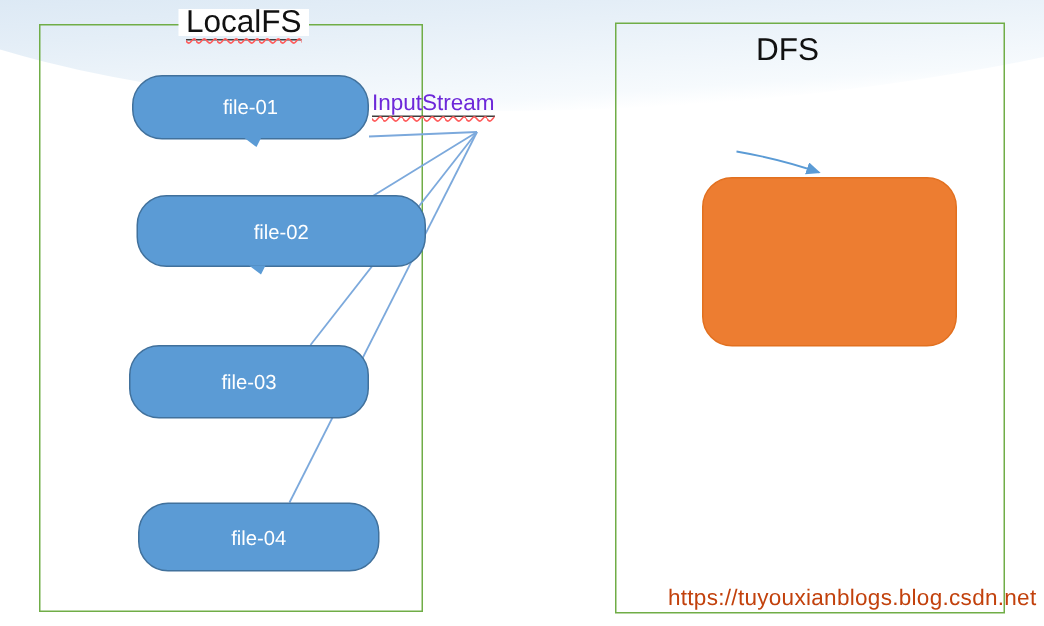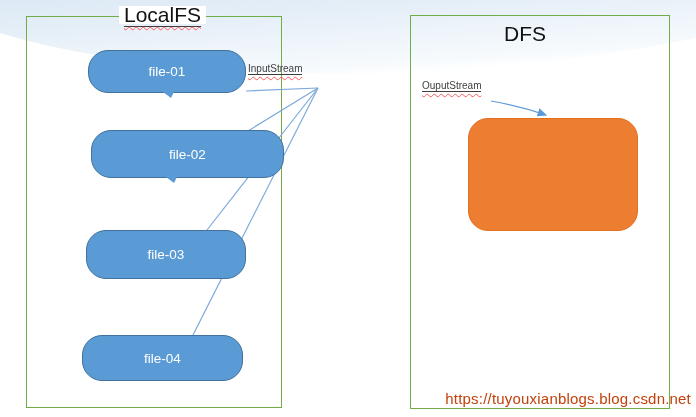--- a/index.html
+++ b/index.html
@@ -41,29 +41,29 @@
     background:var(--file-fill,#5B9BD5);
     border:1.5px solid var(--file-border,#41719C);
     border-radius:20px;
     color:#fff;font-size:13.5px;
     display:flex;align-items:center;justify-content:center;
     box-sizing:border-box;
   }
   .file-1{left:88px;top:50px;width:158px;height:43px;}
   .file-2{left:91px;top:130px;width:193px;height:48px;}
   .file-3{left:86px;top:230px;width:160px;height:49px;}
-  .file-4{left:82px;top:335px;width:161px;height:46px;}
+  .file-4{left:92px;top:335px;width:161px;height:46px;}
   .has-tail::after{
     content:"";position:absolute;bottom:-6px;left:74px;
     width:0;height:0;
     border-left:8px solid transparent;border-right:3px solid transparent;
     border-top:6px solid var(--file-fill,#5B9BD5);
   }
   .stream-label{
-    position:absolute;z-index:3;font-size:10px;line-height:18px;color:#404040;
+    position:absolute;z-index:3;font-size:15px;line-height:18px;color:#6d28d9;
     white-space:nowrap;
   }
   .label-input{left:248px;top:60px;}
   .label-output{left:422px;top:77px;}
   .dfs-block{
     position:absolute;z-index:3;
     left:468px;top:118px;width:170px;height:113px;
     background:var(--dfs-block-fill,#ED7D31);
     border:1px solid #e2701f;border-radius:20px;
     box-sizing:border-box;
@@ -116,21 +116,18 @@
   <div class="file-box file-3">
     <span>file-03</span>
   </div>
   <div class="file-box file-4">
     <span>file-04</span>
   </div>
 
   <div class="stream-label label-input">
     <span class="underlined"><span class="wavy">InputStream</span></span>
   </div>
-  <div class="stream-label label-output">
-    <span class="underlined"><span class="wavy">OuputStream</span></span>
-  </div>
 
   <div class="dfs-block"></div>
 
   <div class="watermark">https://tuyouxianblogs.blog.csdn.net</div>
 
 </div>
 
 </body></html>

